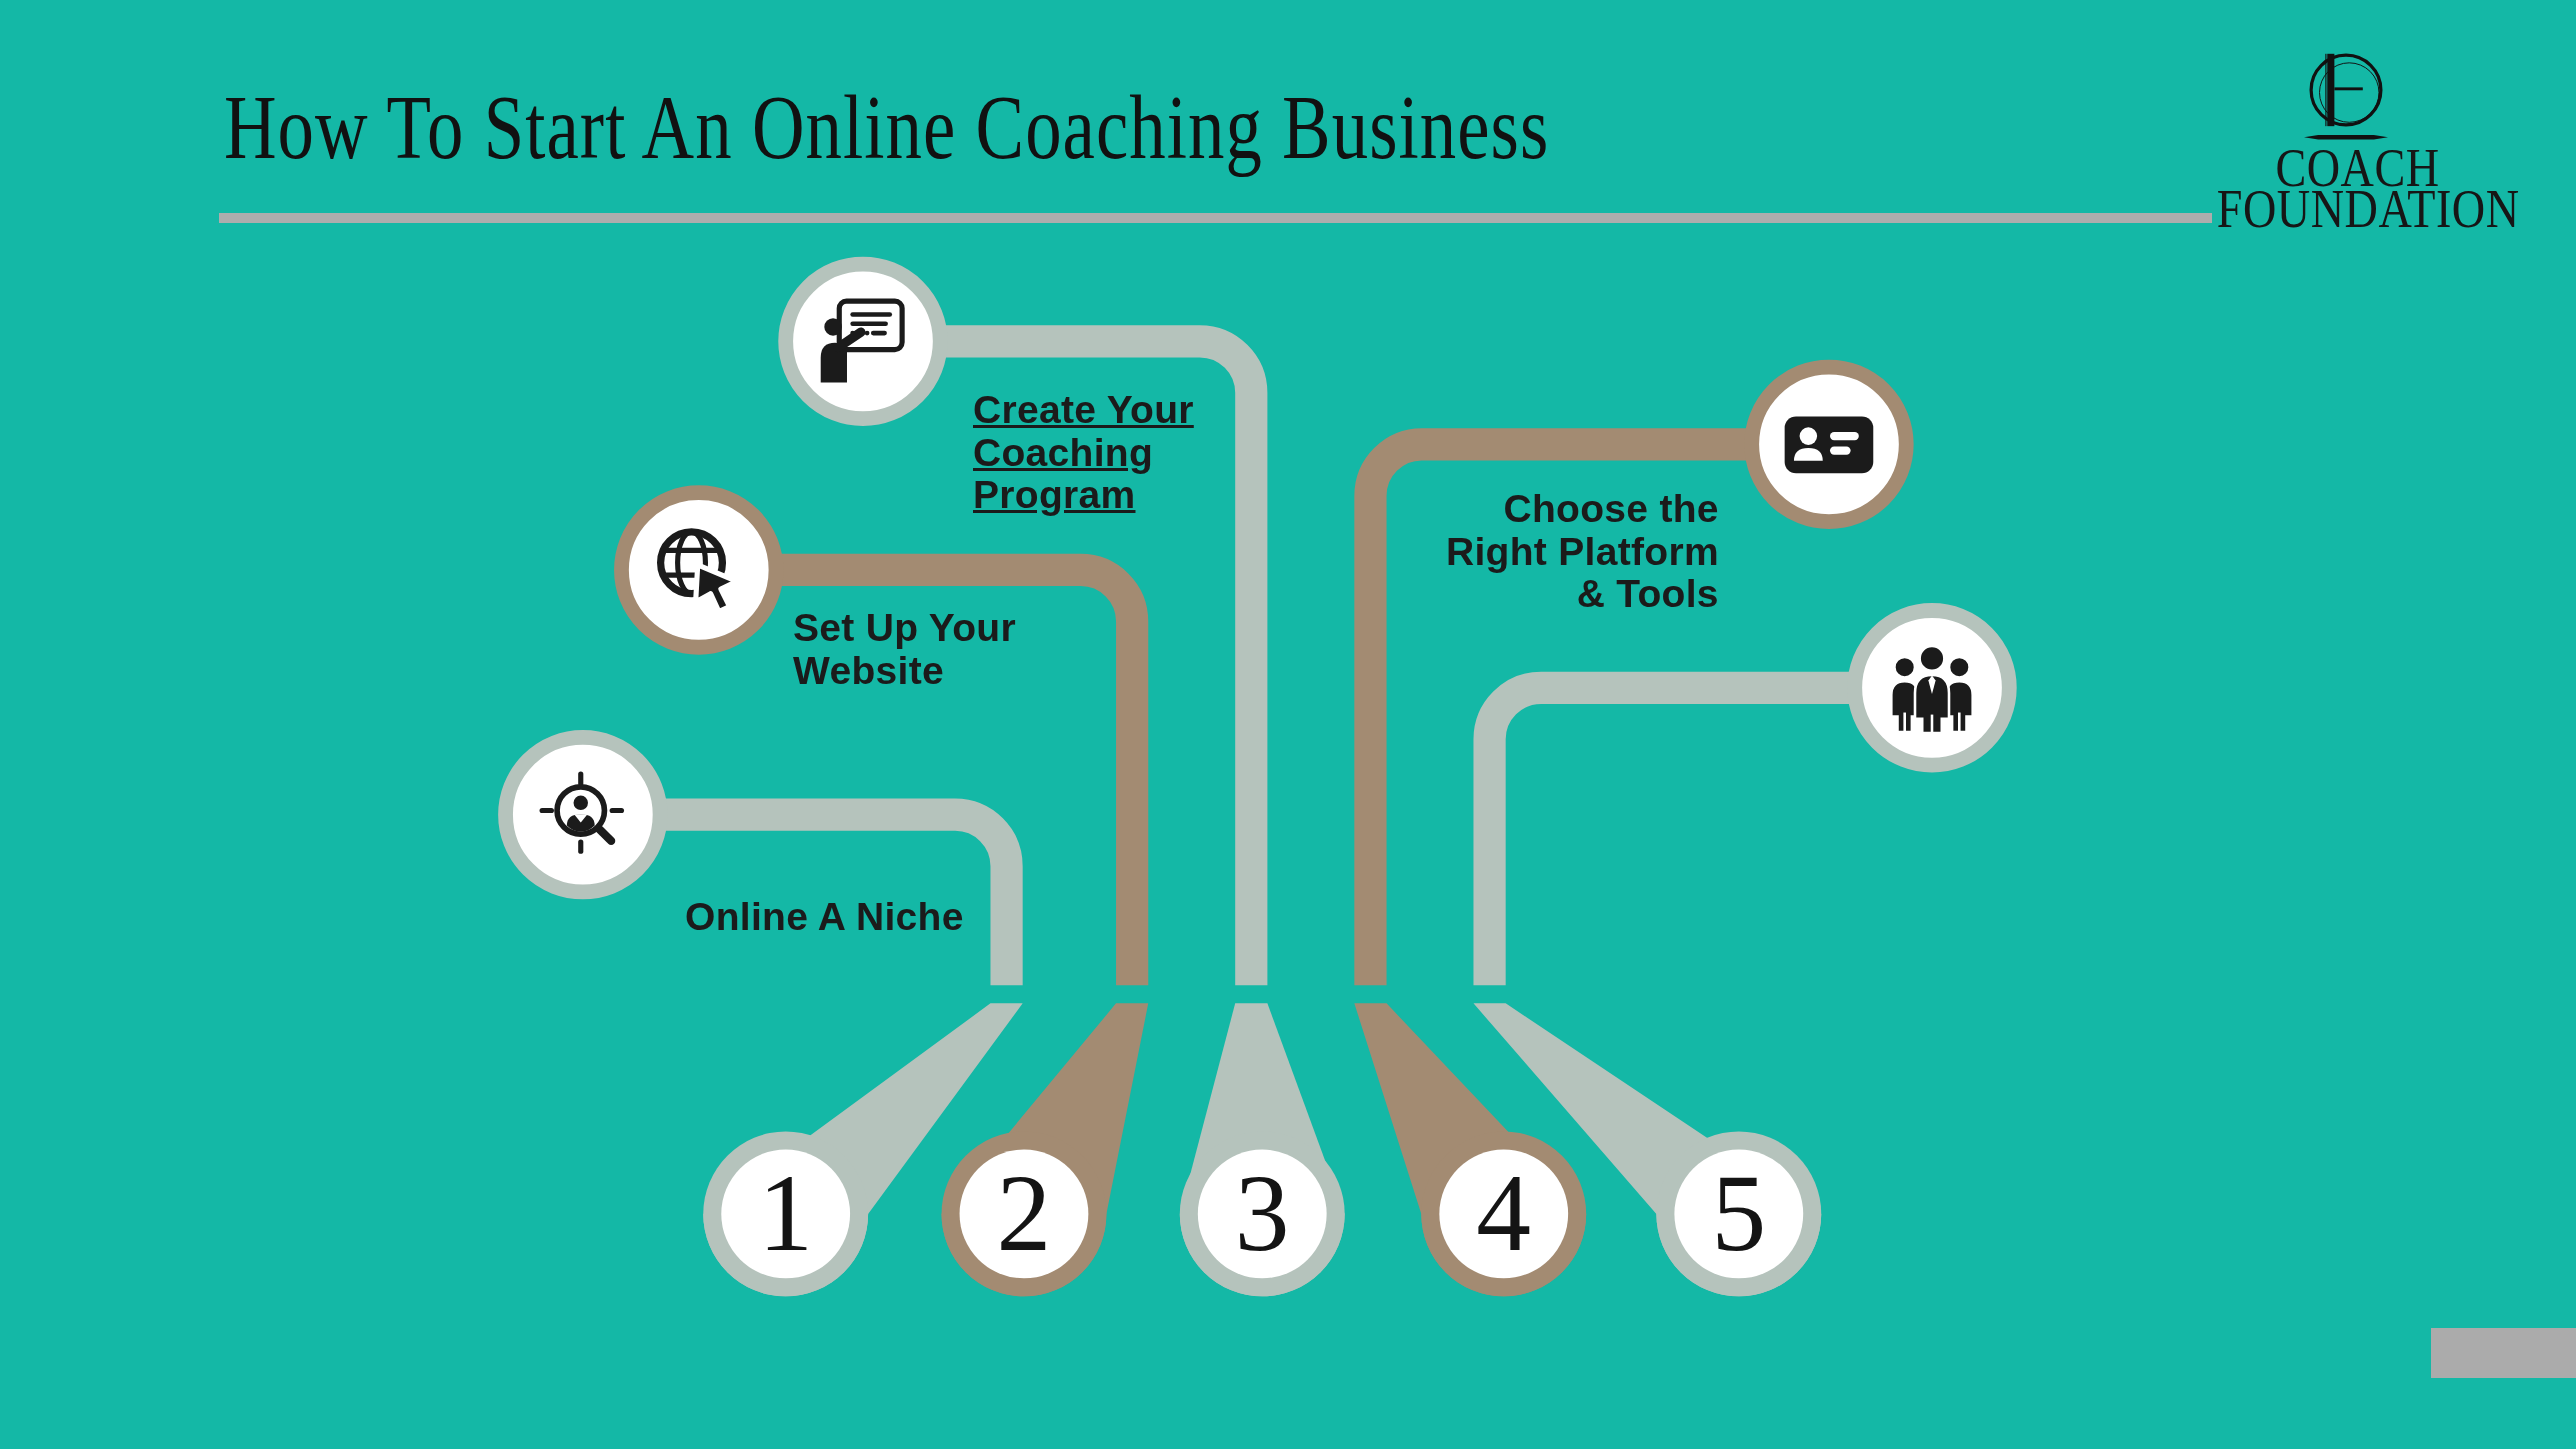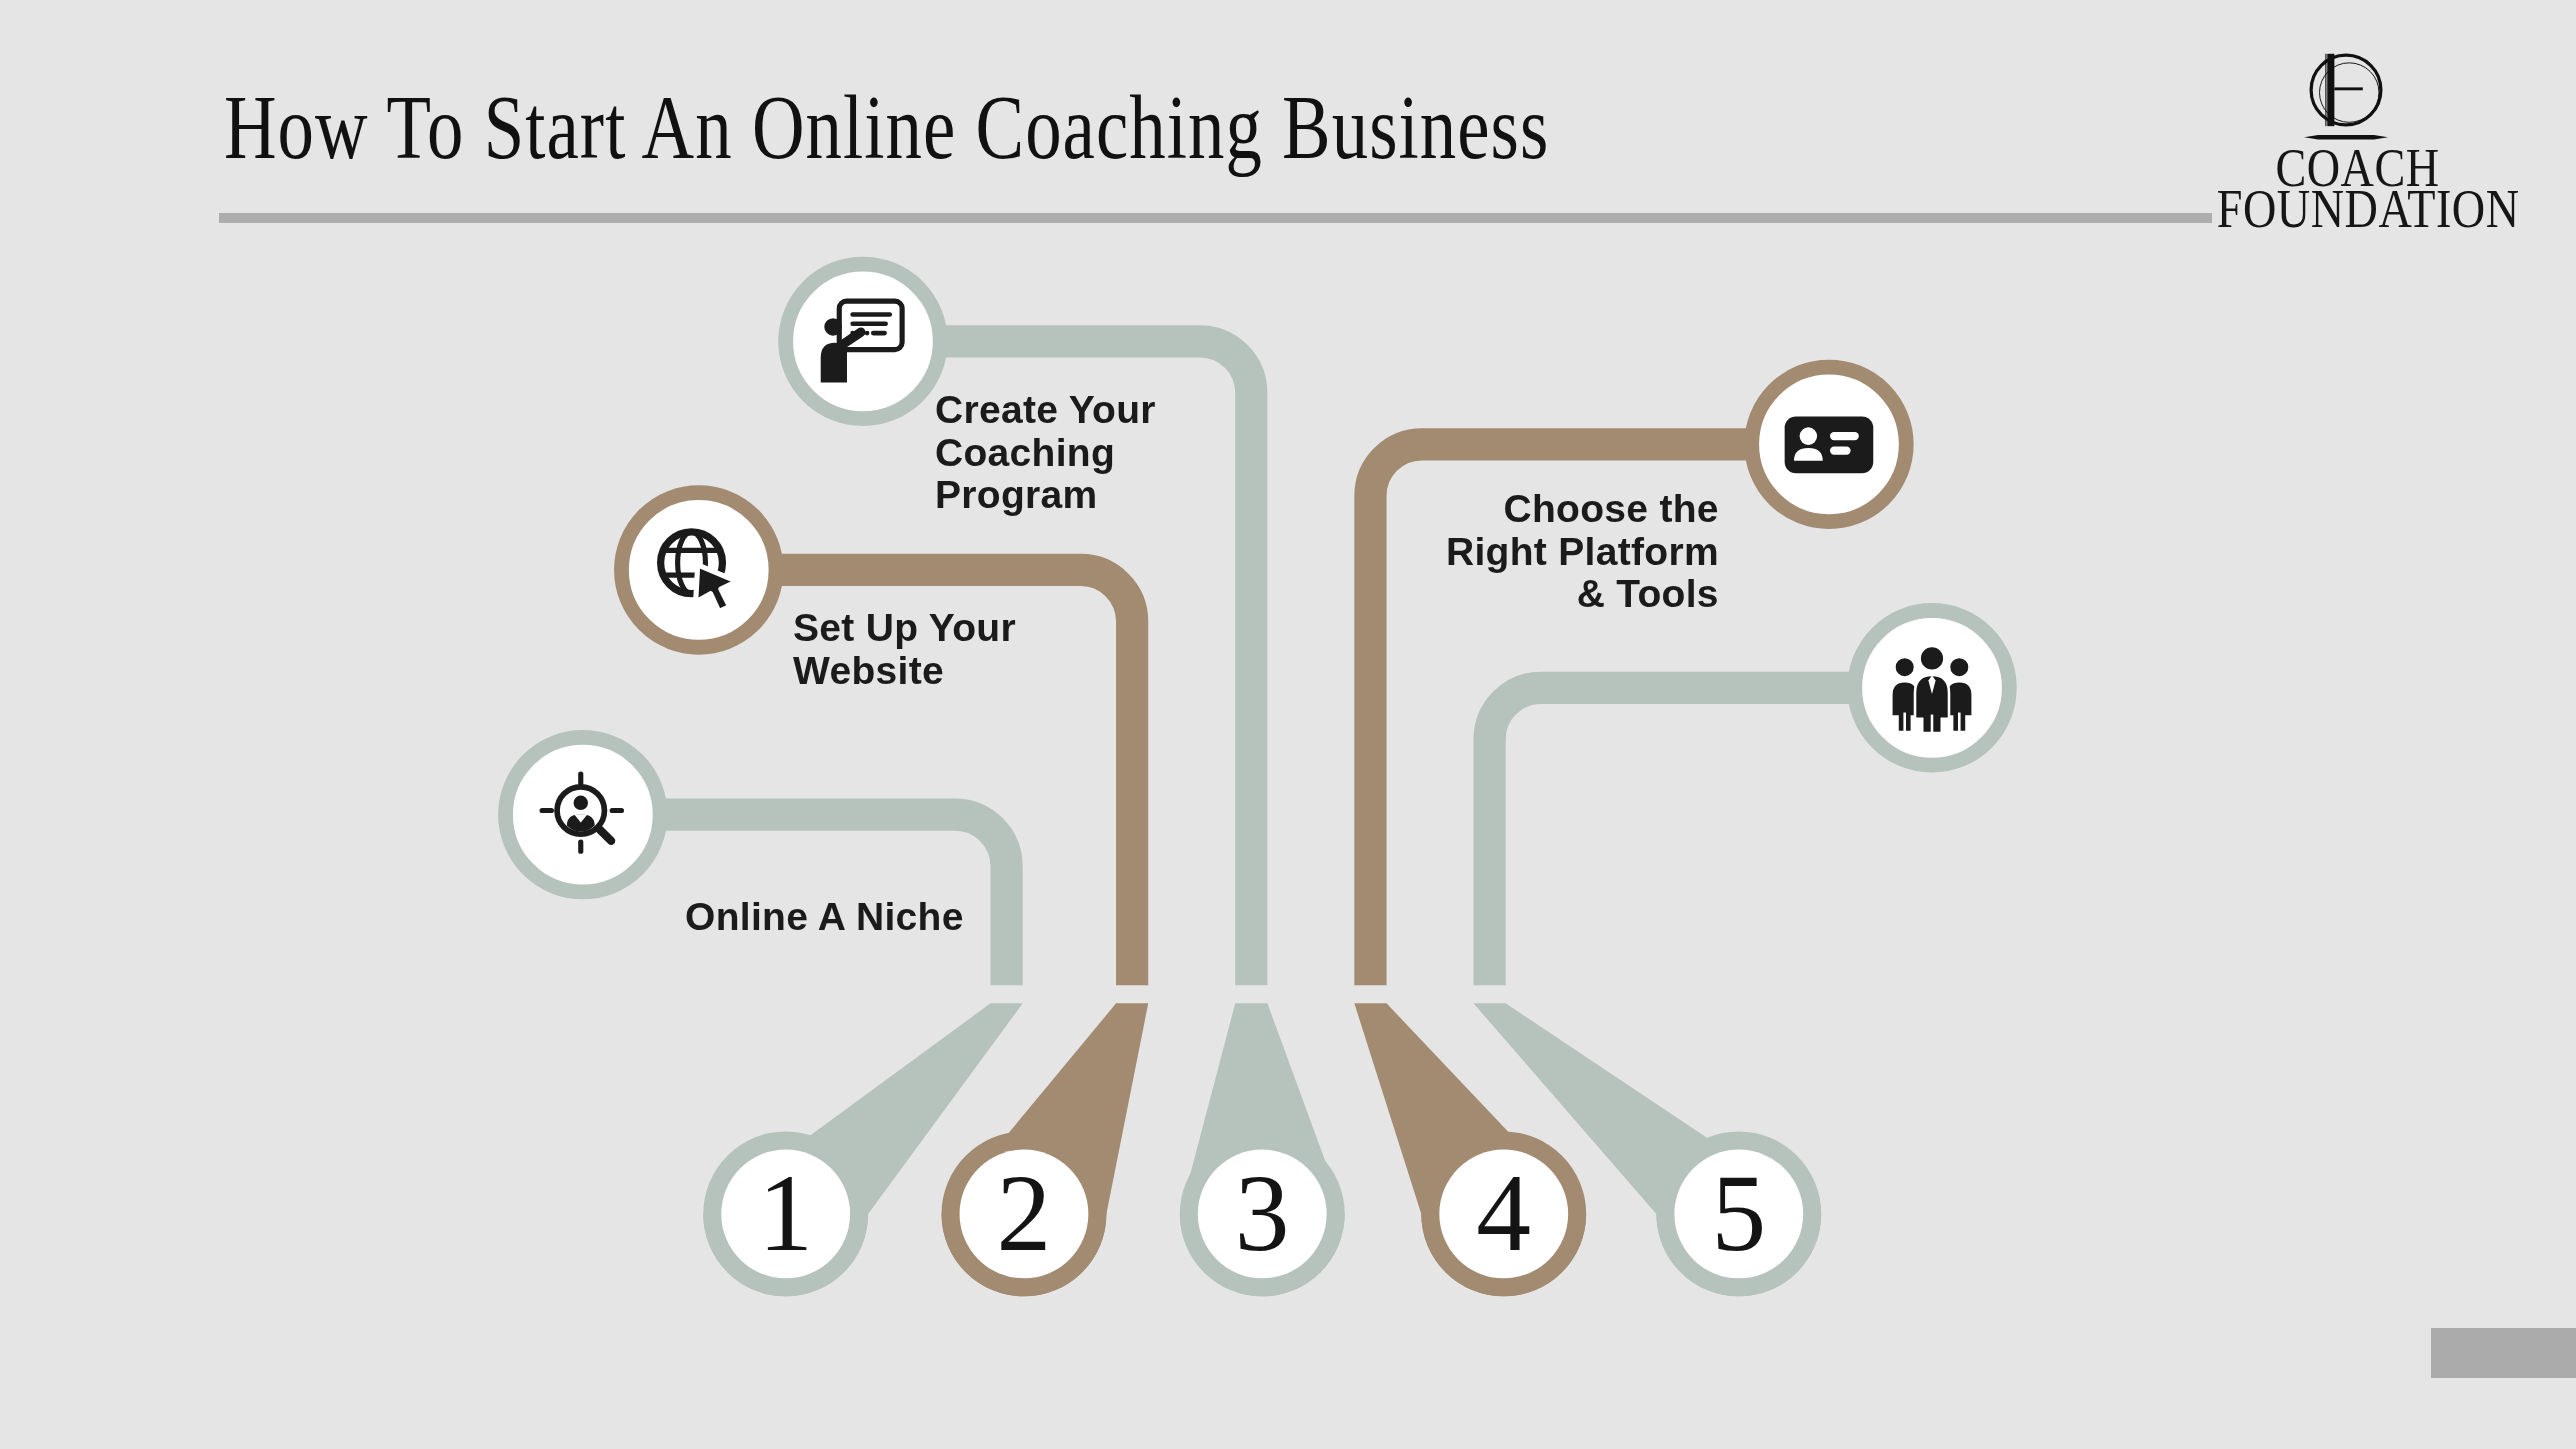--- a/index.html
+++ b/index.html
@@ -1,16 +1,16 @@
 <!DOCTYPE html>
 <html style="--sage: #b5c3bc; --taupe: #a38b72; --ink: #1b1b1b; --divider: #adadad; --corner: #ababab;font-size:10.3px"><head>
 <meta charset="utf-8">
 <style>
   html,body{margin:0;padding:0;background:#fff;}
-  .canvas{position:relative;width:2576px;height:1449px;background:#e5e5e5;overflow:hidden;
+  .canvas{position:relative;width:2576px;height:1449px;background:#14b8a6;overflow:hidden;
           font-family:"Liberation Sans",sans-serif;}
 
   .title{position:absolute;left:224px;top:82px;font-family:"Liberation Serif",serif;
          font-weight:400;font-size:91px;line-height:1;color:#111;letter-spacing:1.3px;
          transform:scaleX(0.8);transform-origin:left top;white-space:nowrap;}
 
   .divider{position:absolute;left:219px;top:213px;width:1993px;height:9.7px;background:var(--divider);}
 
   .logo{position:absolute;left:2190px;top:0;width:335px;}
   .monogram{position:absolute;left:114px;top:46px;width:84px;height:97px;}
@@ -19,21 +19,21 @@
               letter-spacing:0.6px;transform:scaleX(0.84);transform-origin:center top;white-space:nowrap;}
   .brand-line.l1{top:140px;}
   .brand-line.l2{top:181px;}
 
   .diagram{position:absolute;left:0;top:0;width:2576px;height:1449px;}
 
   .label{position:absolute;font-weight:700;font-size:39px;line-height:1.09;color:#1b1b1b;
          white-space:pre-line;letter-spacing:0.3px;}
   .label.l1{left:685px;top:896px;}
   .label.l2{left:793px;top:607px;}
-  .label.l3{left:935px;top:389px;}
+  .label.l3{left:973px;top:389px;text-decoration:underline;}
   .label.l4{left:1446px;top:488px;text-align:right;}
   .label.l5{left:1542px;top:734px;}
 
   .corner-block{position:absolute;left:2431px;top:1328px;width:145px;height:50px;background:var(--corner);}
 
   
   .sage-f{fill:var(--sage);}  .taupe-f{fill:var(--taupe);}
   .sage-s{stroke:var(--sage);} .taupe-s{stroke:var(--taupe);}
   .pipe{fill:none;stroke-width:50px;}
   .ring{fill:#ffffff;stroke-width:23px;}

